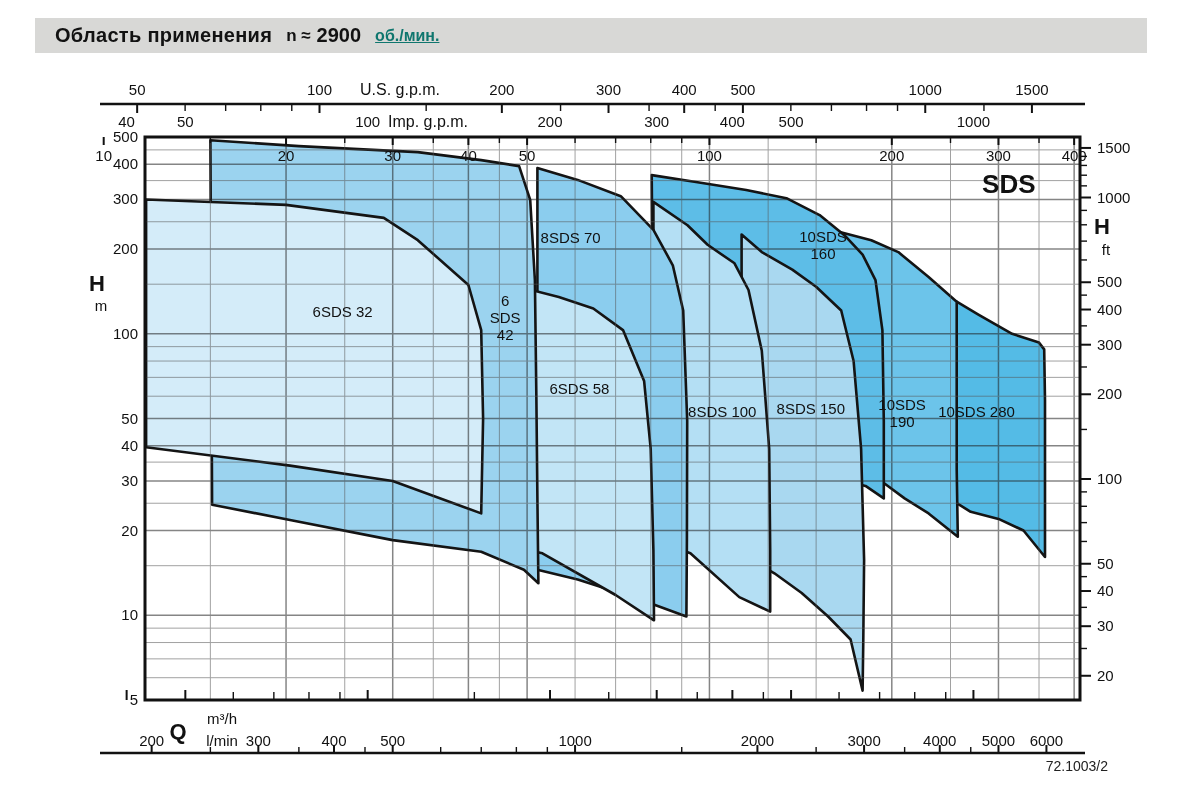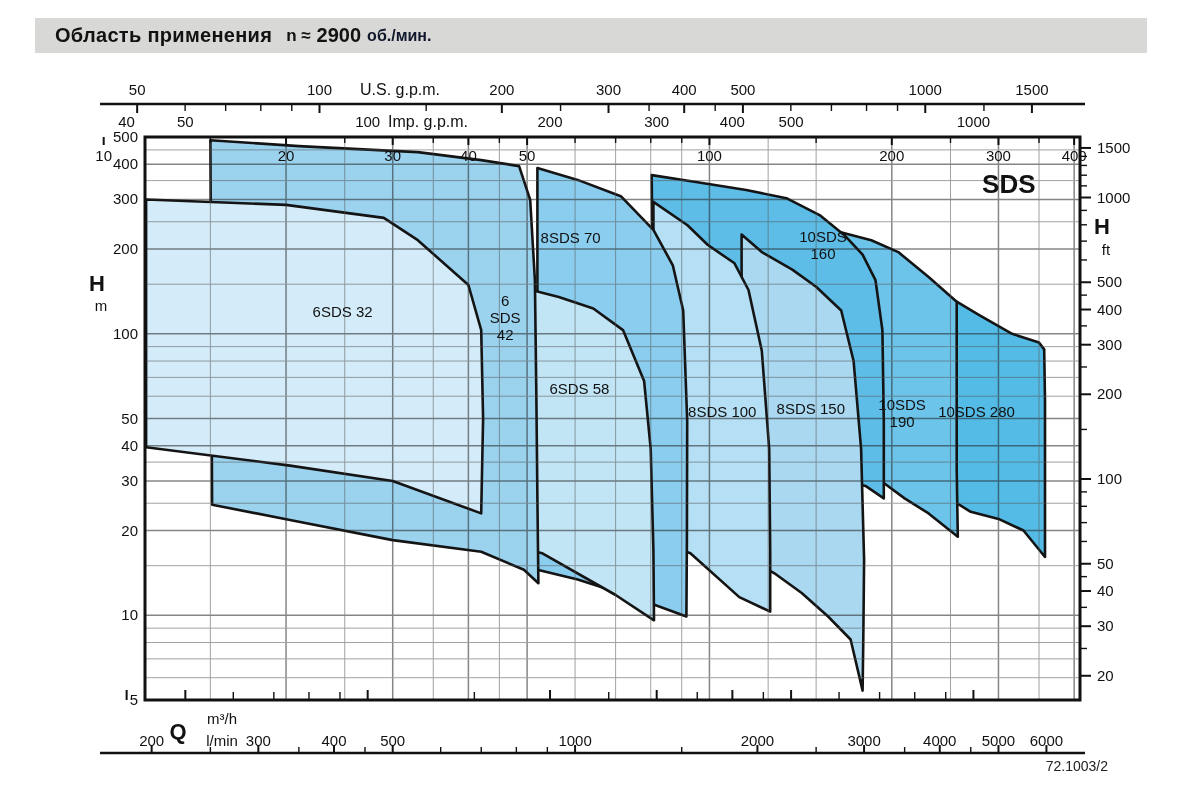--- a/index.html
+++ b/index.html
@@ -1,21 +1,21 @@
 <!DOCTYPE html>
 <html><head>
 <meta charset="utf-8">
 <style>
   html,body{margin:0;padding:0;background:#fff;}
   body{width:1178px;height:796px;position:relative;font-family:"Liberation Sans","DejaVu Sans",sans-serif;overflow:hidden;}
   .titlebar{position:absolute;left:35px;top:18px;width:1112px;height:35px;background:#d8d8d6;display:flex;align-items:center;}
   .titlebar .t1{font-size:20px;font-weight:bold;color:#121212;margin-left:20px;letter-spacing:.3px;}
   .titlebar .t2{font-size:17px;font-weight:bold;color:#121212;margin-left:14px;}
   .titlebar .t3{font-size:20px;font-weight:bold;color:#121212;margin-left:6px;}
-  .titlebar .t4{font-size:16px;font-weight:600;color:#0f172a;margin-left:6px;}
+  .titlebar .t4{font-size:16px;font-weight:600;color:#0f766e;margin-left:14px;text-decoration:underline;}
   #chart-svg{position:absolute;left:0;top:0;}
   .footer-code{position:absolute;right:70px;top:758px;font-size:14px;color:#222;}
   svg text{fill:#111;}
 </style>
 </head>
 <body>
 
 <div class="titlebar">
   <span class="t1">Область применения</span>
   <span class="t2">n ≈</span>

